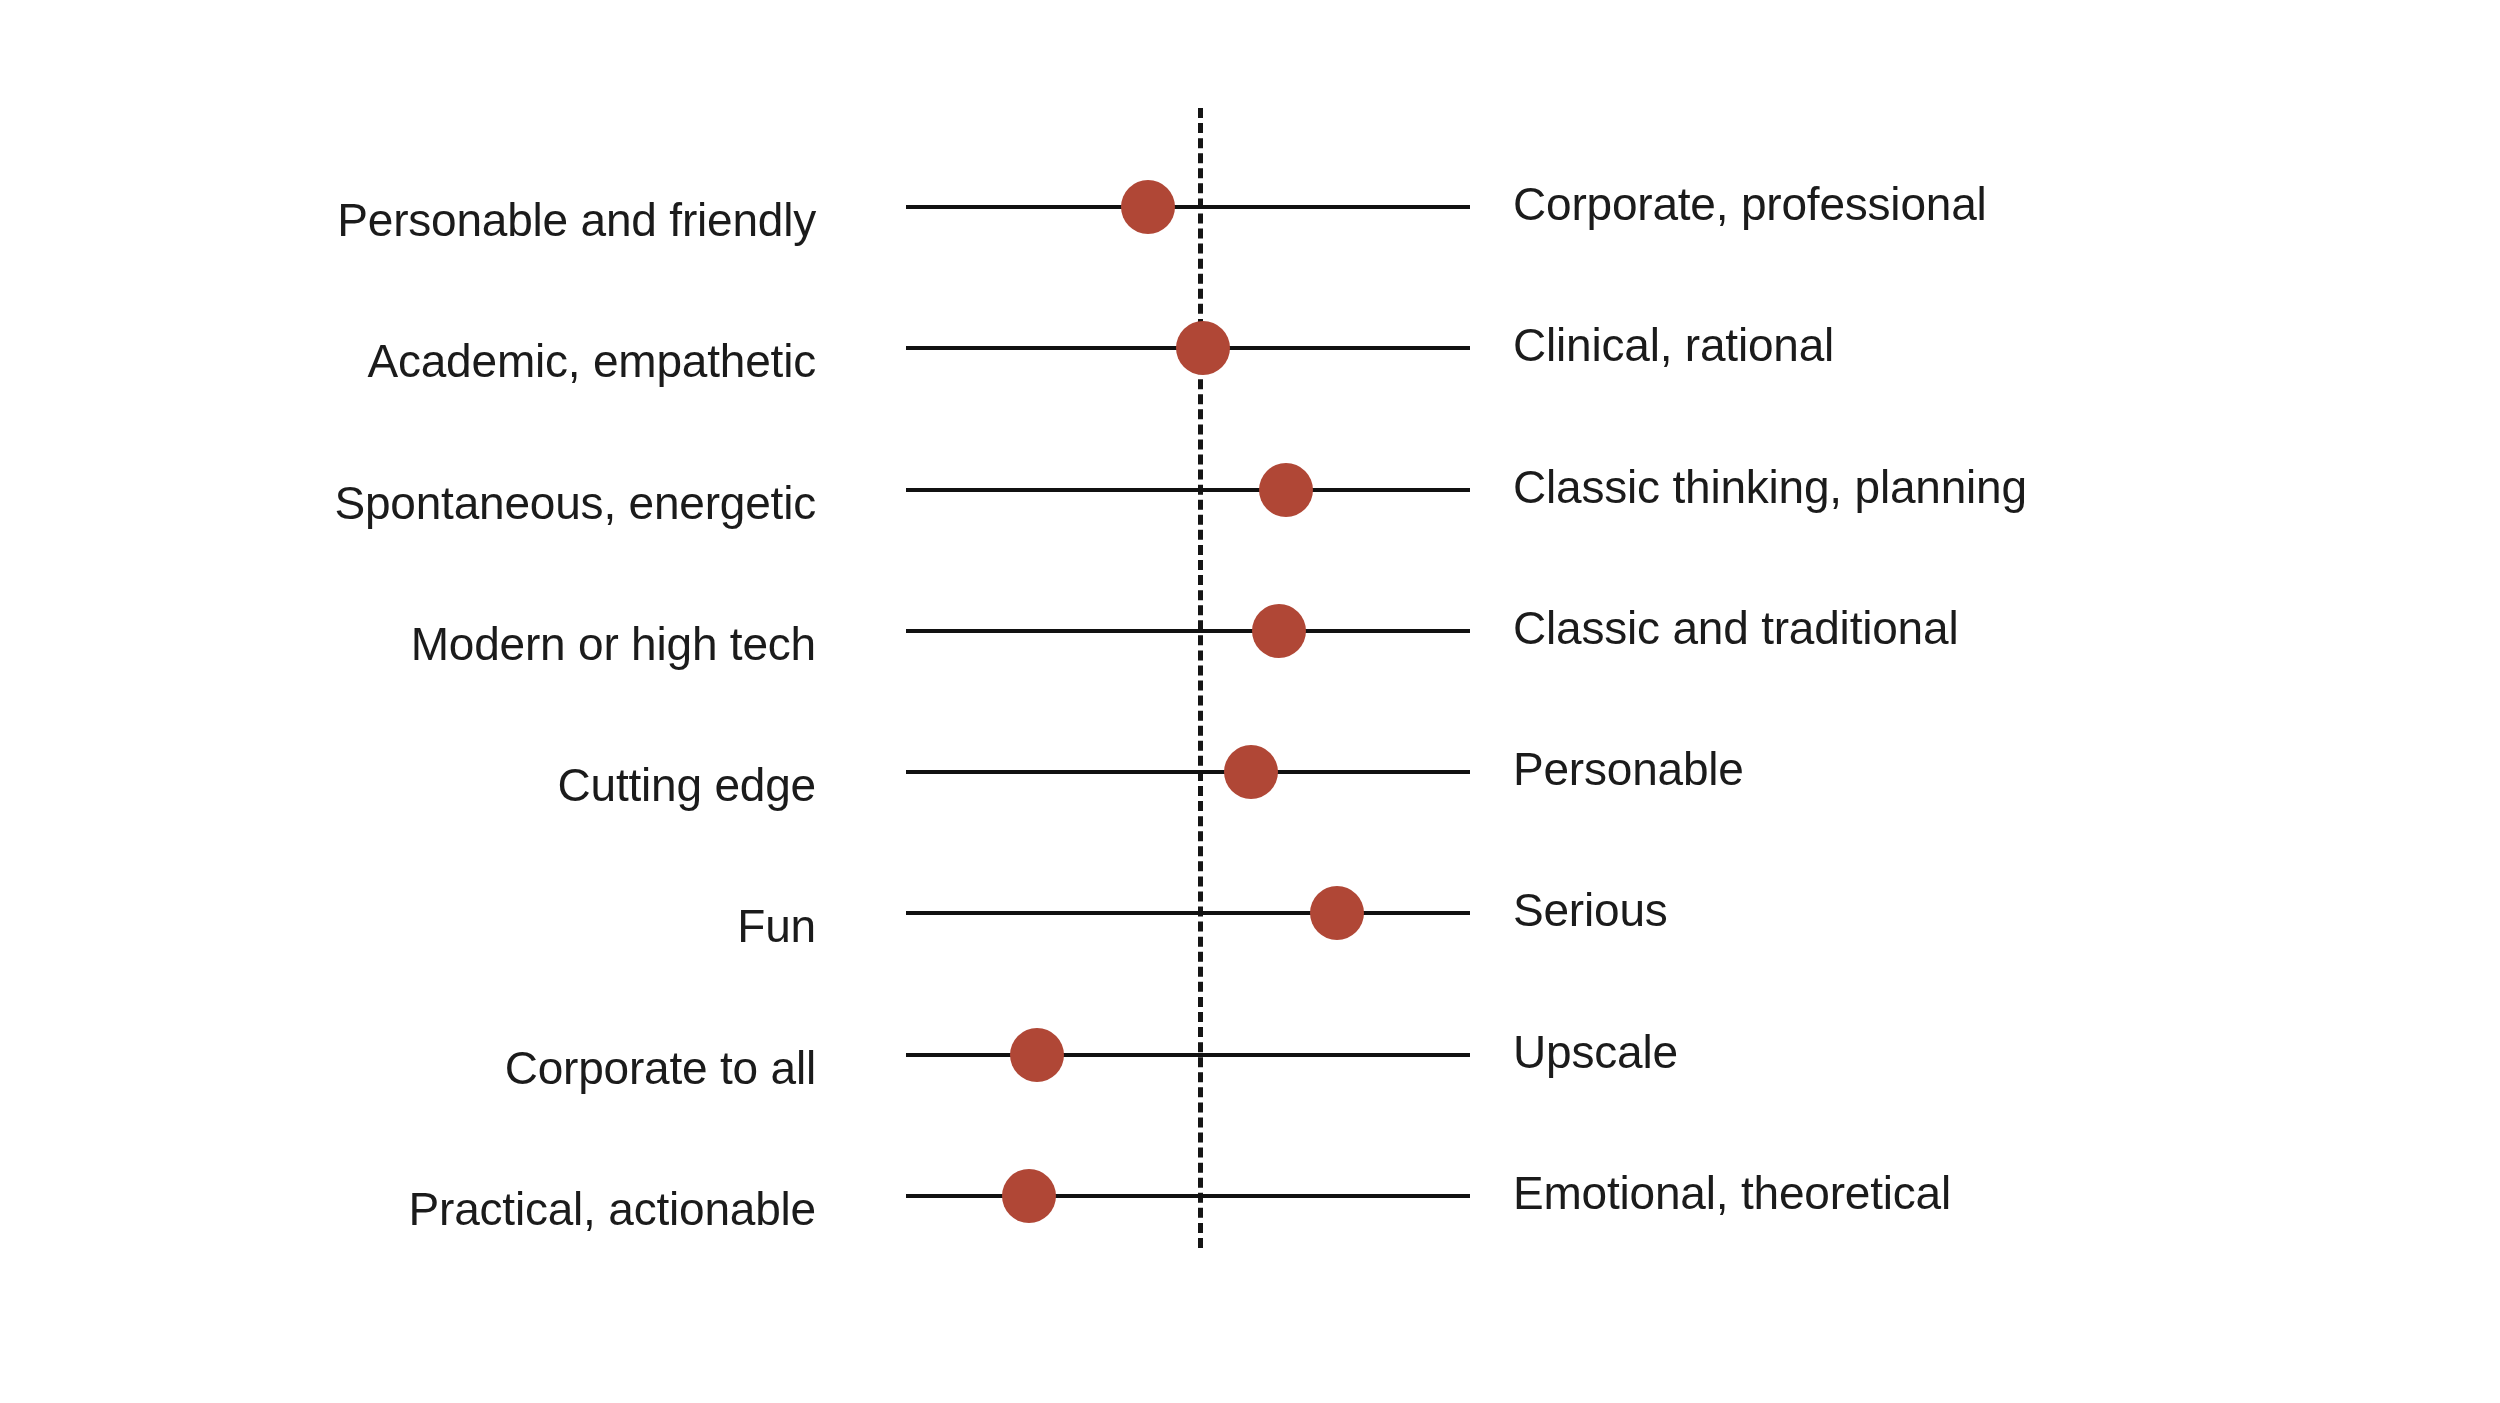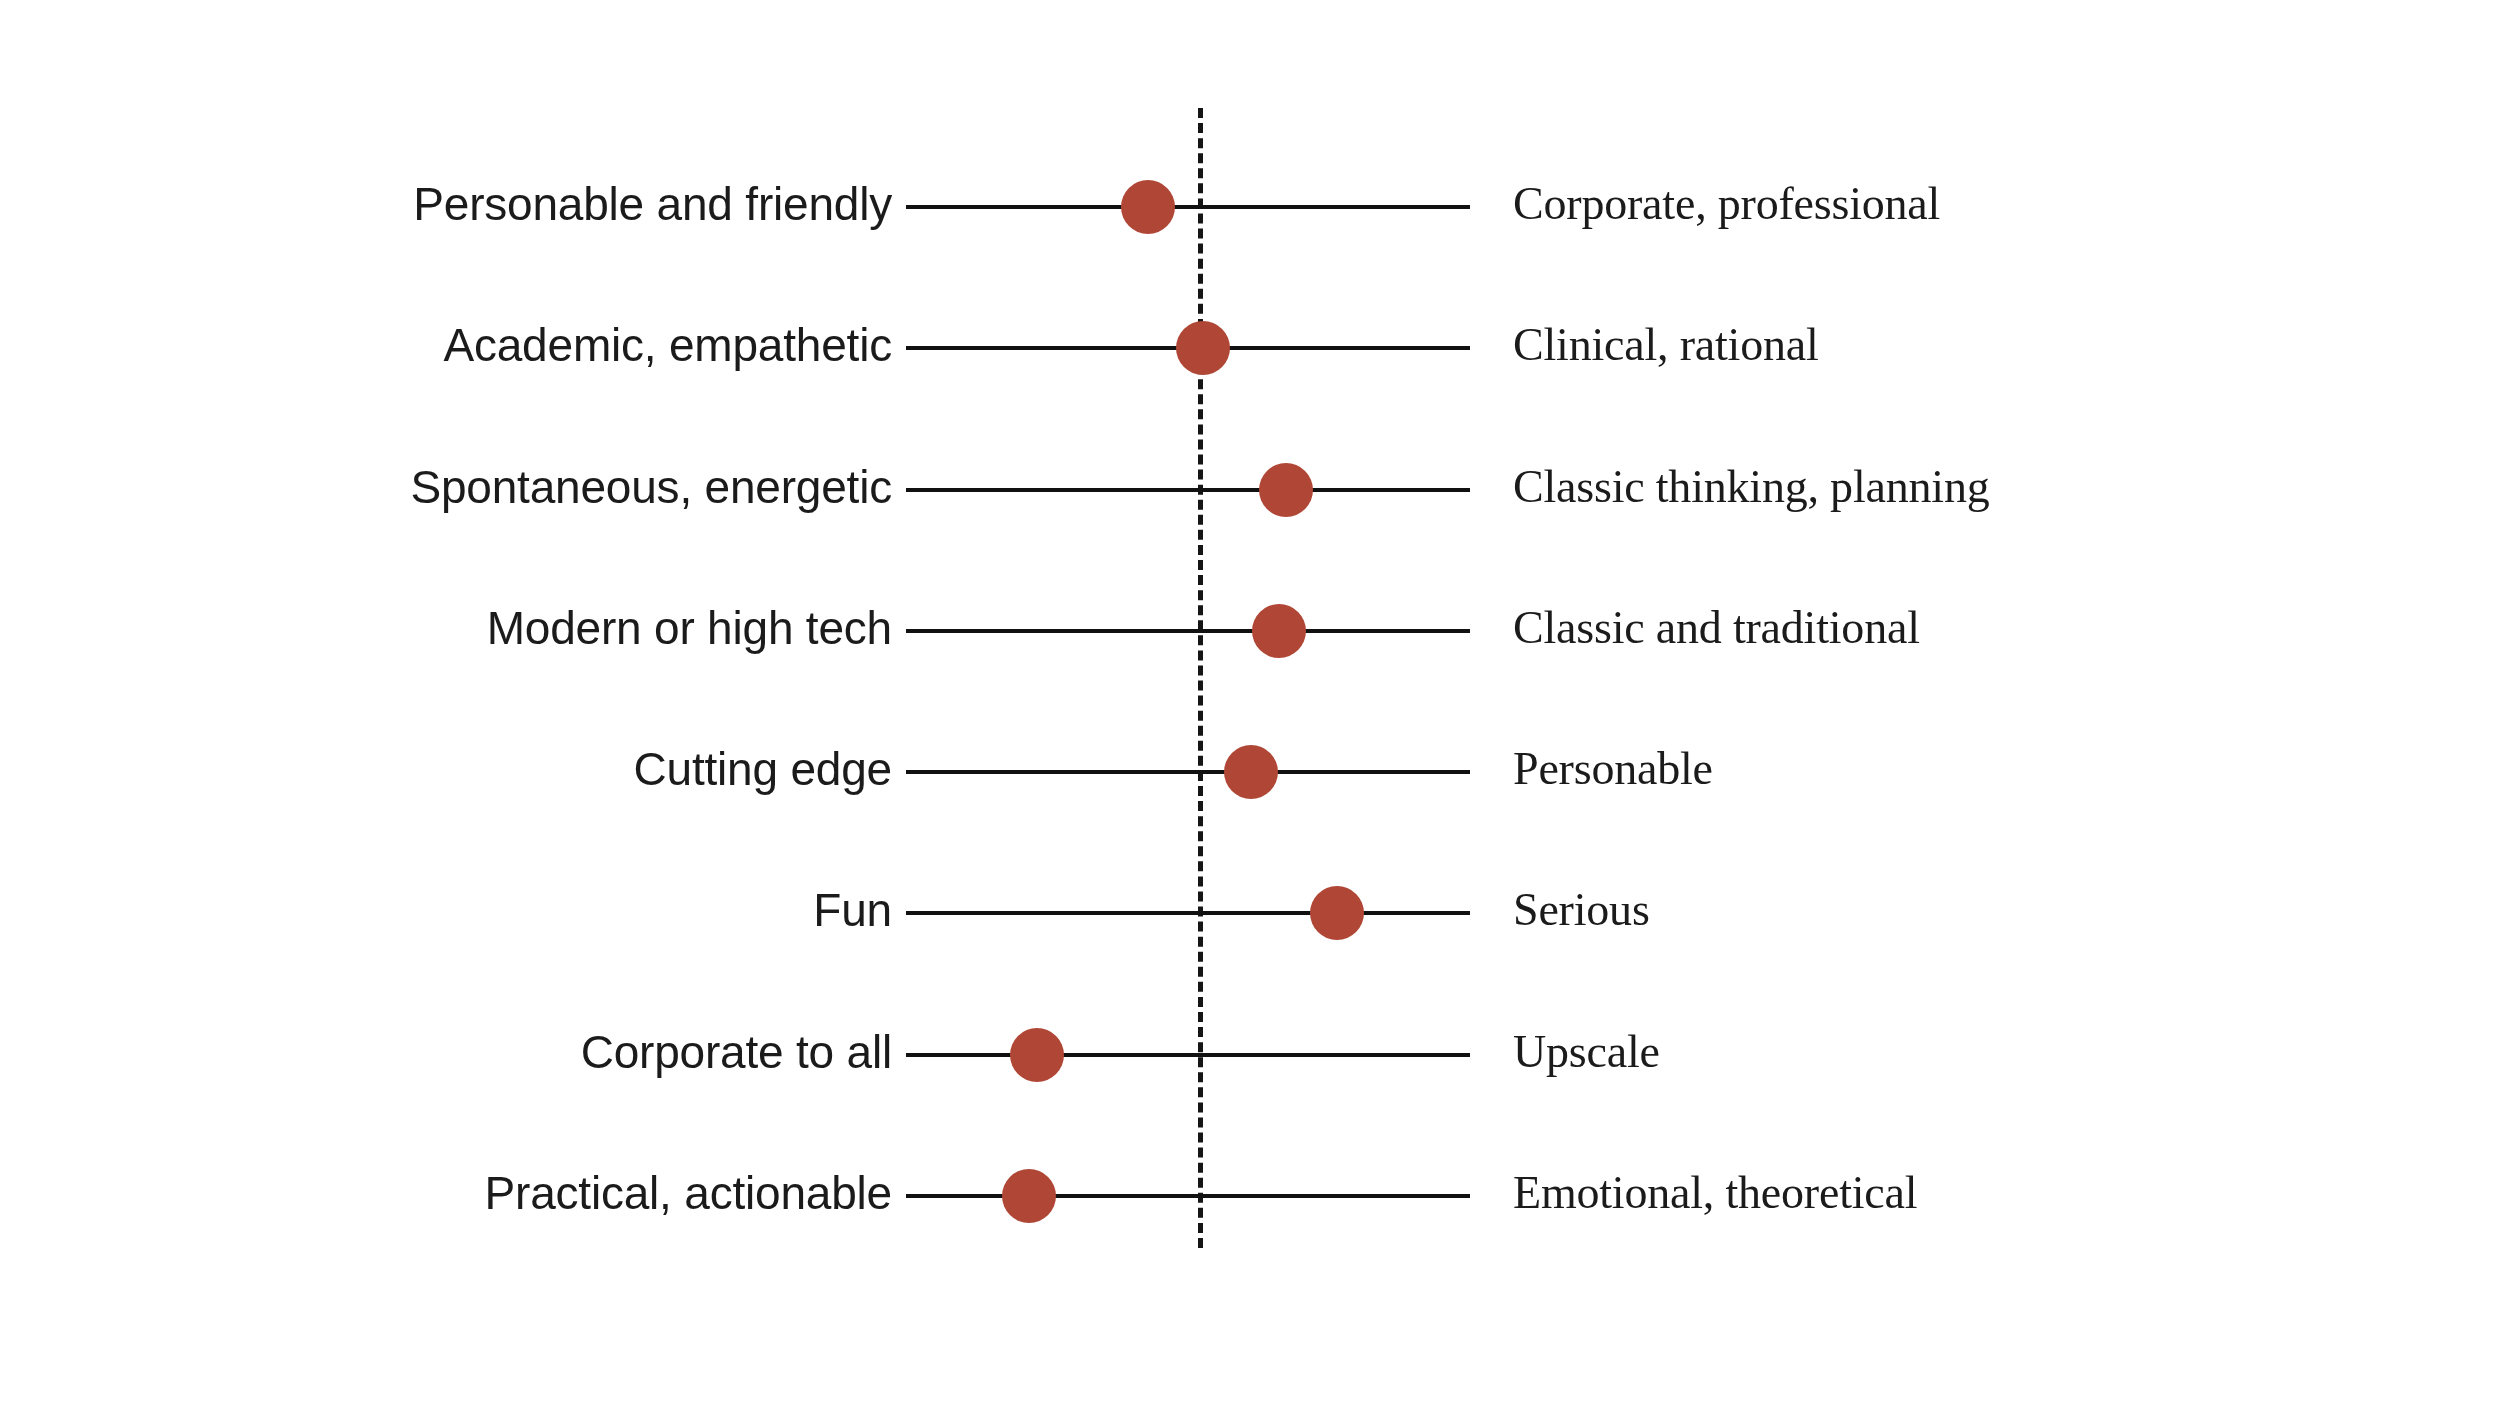--- a/index.html
+++ b/index.html
@@ -44,28 +44,28 @@
     position: absolute;
     top: -33px;
     font-size: 46px;
     line-height: 60px;
     color: #1b1b1b;
     white-space: nowrap;
     letter-spacing: -0.2px;
   }
 
   .row-label.left {
-    right: 1608px;      
+    right: 1684px;      
     text-align: left;
+    margin-top: 16px;
   }
 
   .row-label.right {
     left: 1513px;
     text-align: left;
-    font-family: Liberation Serif, serif;
   }
 
   .row-track {
     position: absolute;
     left: 906px;
     top: -2px;
     width: 564px;
     height: 4px;
     background: #111111;
   }

